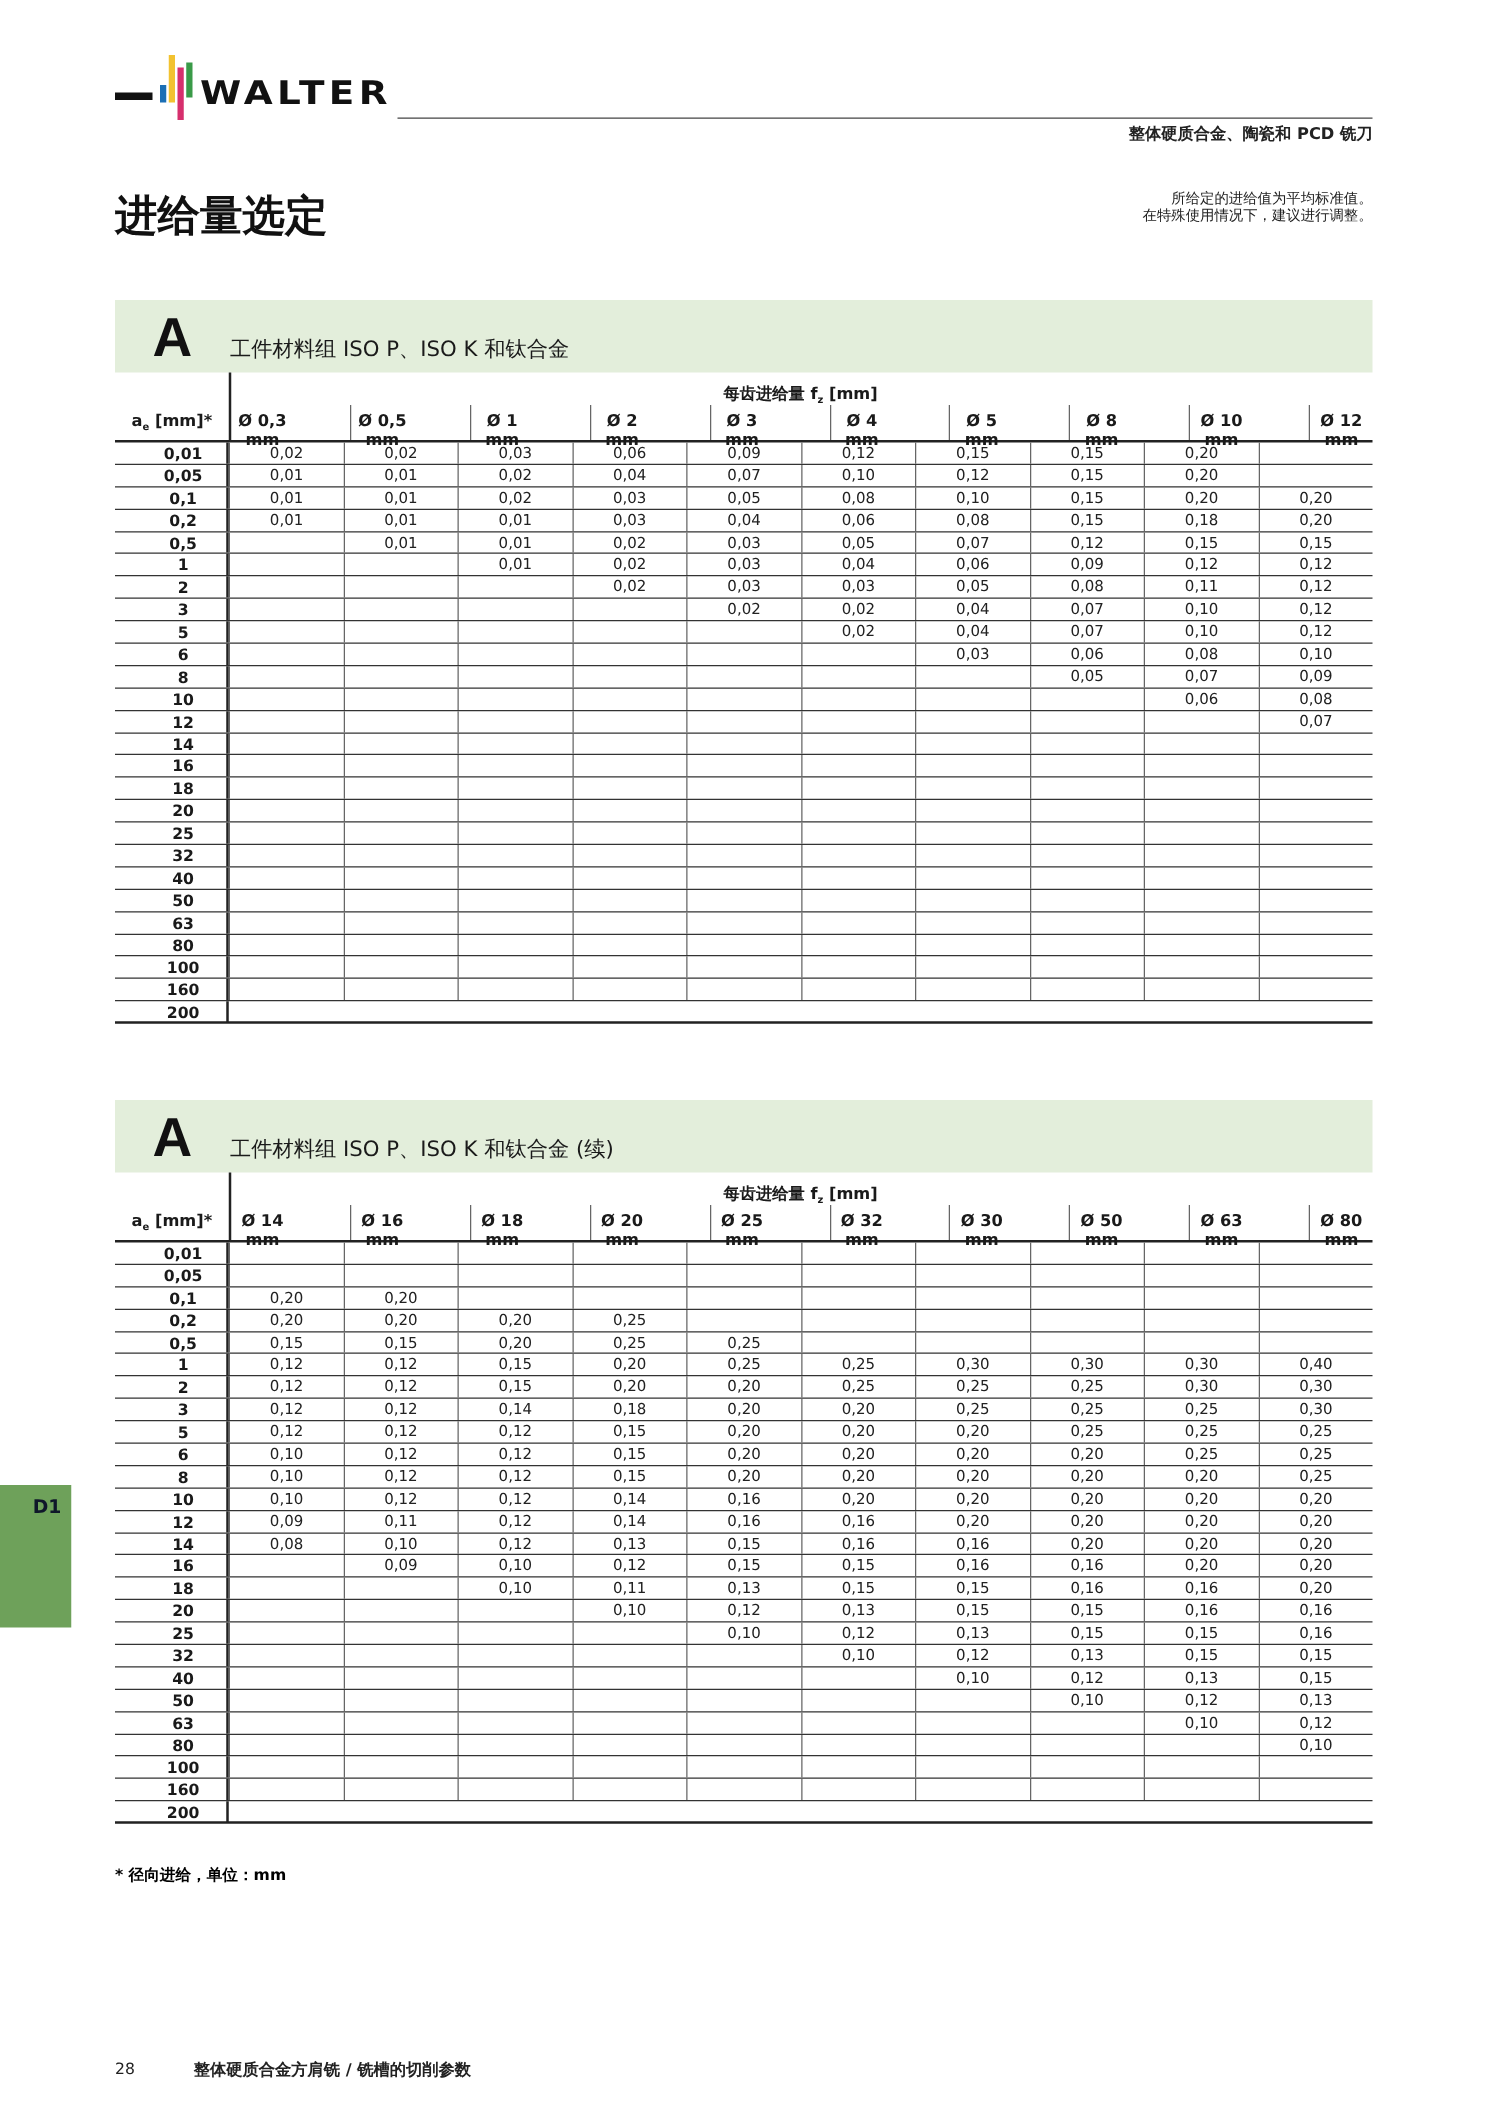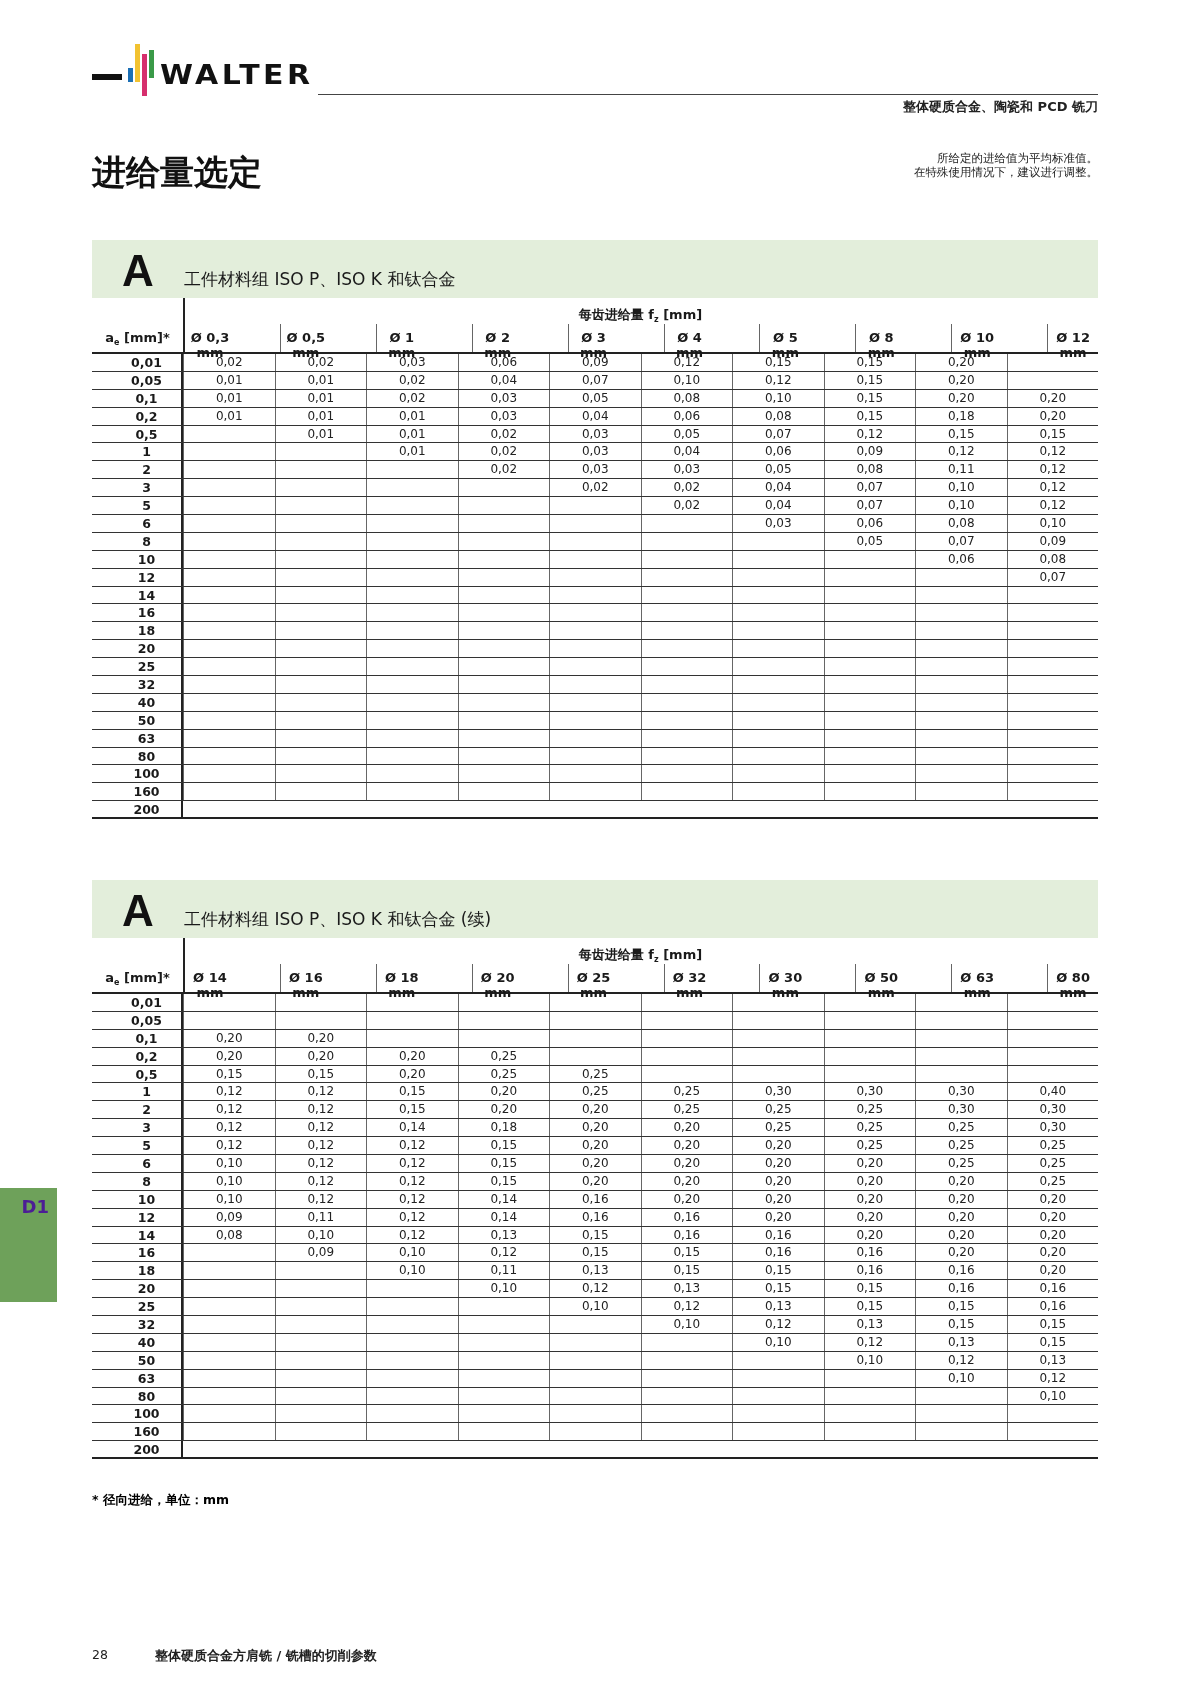--- a/index.html
+++ b/index.html
@@ -35,21 +35,21 @@
   .tbody { position: relative; }
   .row { display: flex; height: 17.9px; border-bottom: 1.3px solid #333; }
   .row:last-child { border-bottom: 2.5px solid #222; flex-direction: column; }
   .row .lbl { width: 91px; text-align: center; font-size: 12.5px; font-weight: bold; line-height: 17px; border-right: 2px solid #222; padding-left: 20px; }
   .row .cell { flex: 1; text-align: center; font-size: 12px; line-height: 17px; color: #222; border-left: 1.5px solid #666; }
   .row .cell:first-of-type { border-left: none; }
 
   .footnote { position: absolute; left: 92px; top: 1492px; font-size: 12.5px; color: #000000; font-weight: bold; }
 
   .side-tab { position: absolute; left: 0; top: 1188px; width: 57px; height: 114px; background: #6ea15a; }
-  .side-tab span { position: absolute; right: 8px; top: 8px; color: #4c1d95; font-size: 18px; font-weight: bold; }
+  .side-tab span { position: absolute; right: 8px; top: 8px; color: #0f172a; font-size: 15px; font-weight: bold; }
 
   .page-num { position: absolute; left: 92px; top: 1647px; font-size: 12.5px; color: #222; }
   .footer-title { position: absolute; left: 155px; top: 1647px; font-size: 13px; font-weight: bold; color: #222; }
 </style>
 </head>
 <body>
 
 <div class="logo">
   <div class="dash"></div>
   <div class="bar" style="left:36px; top:24px; height:14px; background:#1b6fb5;"></div>

